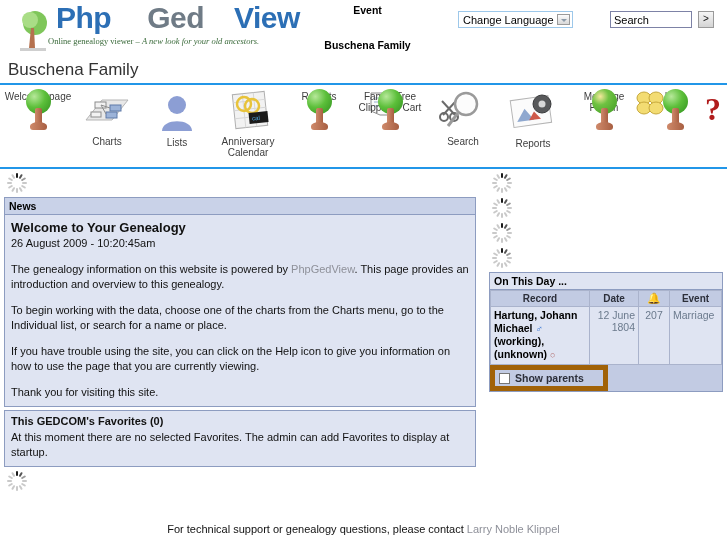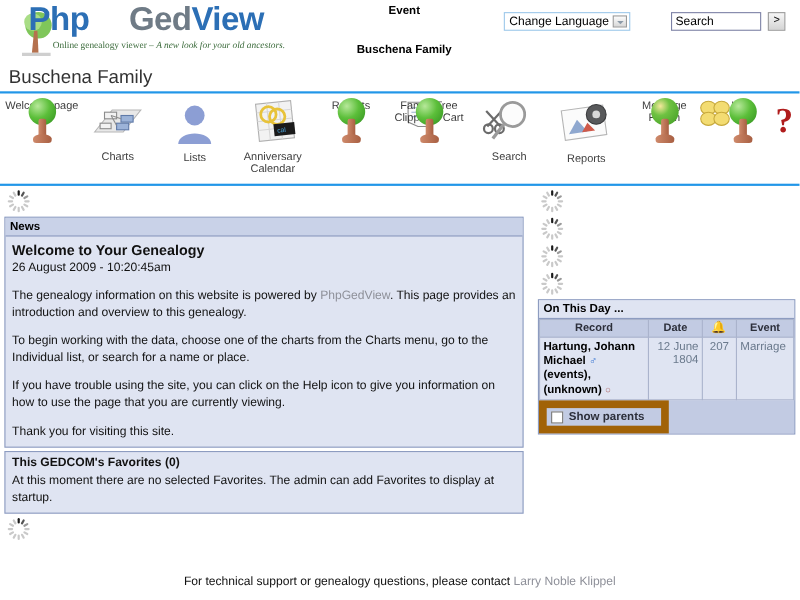--- a/index.html
+++ b/index.html
@@ -32,21 +32,21 @@
   .logo-text {
     font-family: "Liberation Sans", sans-serif;
     font-size: 30px;
     font-weight: bold;
     letter-spacing: -0.5px;
     position: absolute;
     left: 18px;
     top: -1px;
     white-space: nowrap;
   }
-  .logo-text .blue { color: #2c6fb5; }
+  .logo-text .blue { color: #2c6fb5; margin-left: 30px; }
   .logo-text .gray { color: #6f7b86; margin-left: 36px; }
   .logo-tag {
     position: absolute;
     left: 40px;
     top: 34px;
     font-size: 8.5px;
     color: #3a6a3a;
     white-space: nowrap;
     font-family: "Liberation Serif", serif;
   }
@@ -370,21 +370,21 @@
   }
   .sym-u {
     color: #b06a6a;
     font-size: 9px;
   }
   .otd-foot {
     display: flex;
     background: #c2cbe3;
   }
   .otd-foot-cell {
-    border: 7px solid #a16207;
+    border: 5px solid #a16207;
     padding: 2px 4px;
     font-size: 10.5px;
     font-weight: bold;
     color: #2c2f3a;
     box-sizing: border-box;
   }
   .otd-foot-cell.left {
     width: 118px;
     display: flex;
     align-items: center;
@@ -724,21 +724,21 @@
             <th><span class="bell">🔔</span></th>
             <th>Event</th>
           </tr>
         </thead>
         <tbody>
           <tr>
             <td class="rec">
               <span>Hartung, Johann</span><br>
               <span>Michael</span>
               <span class="sym-m">♂</span><br>
-              <span>(events),</span><br>
+              <span>(working),</span><br>
               <span>(unknown)</span>
               <span class="sym-u">○</span>
             </td>
             <td class="dt">12 June 1804</td>
             <td class="num">207</td>
             <td>Marriage</td>
           </tr>
         </tbody>
       </table>
       <div class="otd-foot">

